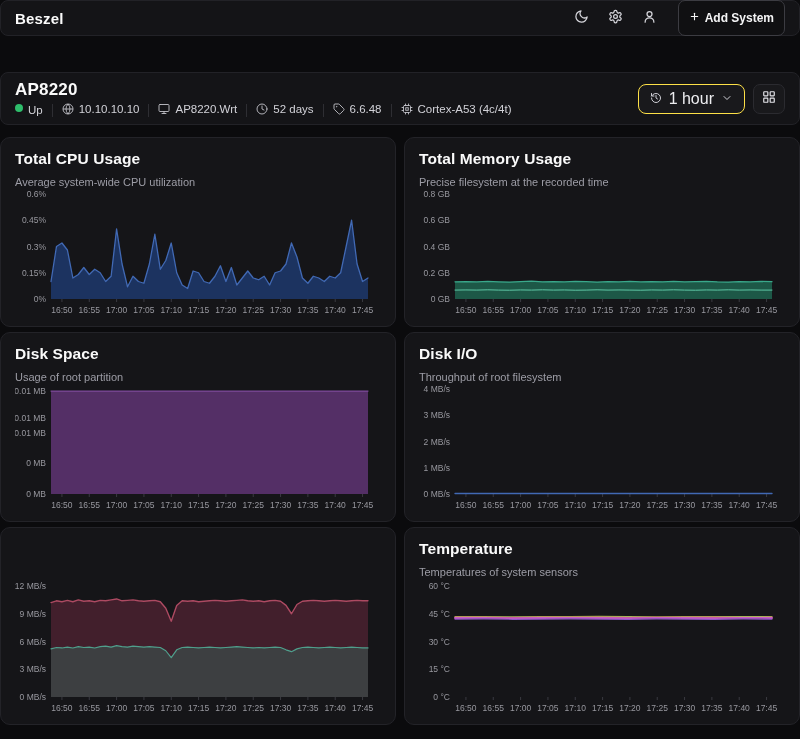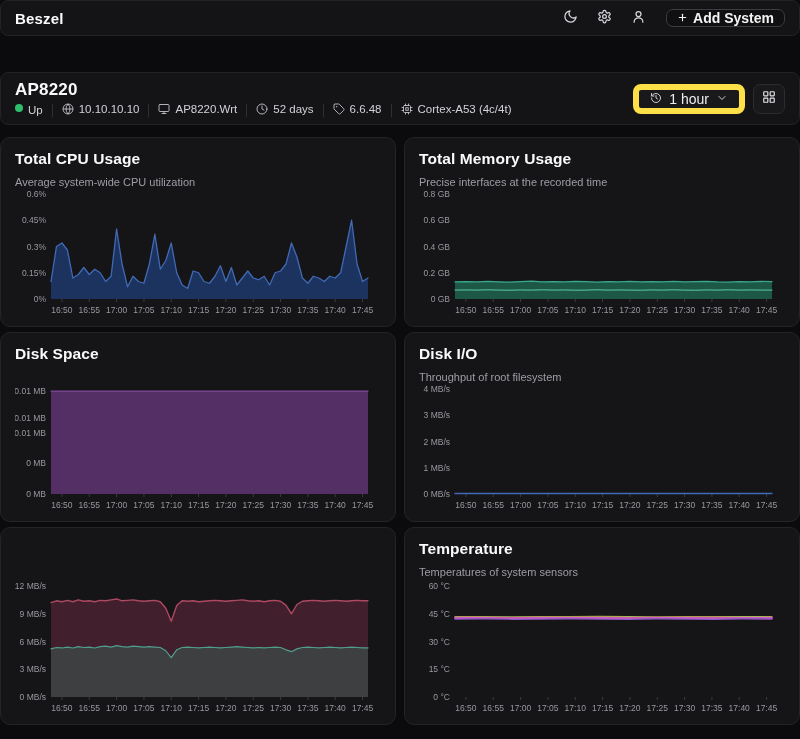--- a/index.html
+++ b/index.html
@@ -8,41 +8,41 @@
 
   .topbar {
     height:36px; background:#141417; border:1px solid #222227; border-radius:8px;
     display:flex; align-items:center; padding:0 14px; margin-bottom:16px;
   }
   .logo { font-size:15px; font-weight:800; letter-spacing:.2px; }
   .topbar-right { margin-left:auto; display:flex; align-items:center; gap:14px; }
   .icon-btn { width:20px; height:20px; display:flex; align-items:center; justify-content:center; color:#d6d6dc; cursor:pointer; }
   .icon-btn svg { width:15px; height:15px; }
   .add-btn {
-    display:flex; align-items:flex-end; gap:5px; height:18px; padding:0 10px;
+    display:flex; align-items:center; gap:5px; height:36px; padding:0 10px;
     border:1px solid #3c3c42; border-radius:7px; background:#101012; color:#f4f4f5;
-    font-size:14px; font-weight:600; cursor:pointer; margin-left:4px;
+    font-size:12px; font-weight:600; cursor:pointer; margin-left:4px;
   }
   .add-btn svg { width:11px; height:11px; }
 
   .sysbar {
     min-height:48px; background:#141417; border:1px solid #222227; border-radius:8px;
     display:flex; align-items:center; padding:7px 14px; margin-bottom:12px;margin-top:36px;
   }
   .sys-left { display:flex; flex-direction:column; gap:3px; }
   .sys-title { font-size:17px; font-weight:700; letter-spacing:.2px; }
   .meta { display:flex; align-items:center; gap:9px; font-size:11.5px; color:#d2d2d8; }
   .meta-item { display:flex; align-items:flex-start; gap:5px; }
   .meta-item svg { width:12px; height:12px; color:#c3c3ca; }
   .dot { width:8px; height:8px; border-radius:50%; background:#2ebd6b; }
   .sep { width:1px; height:13px; background:#2e2e33; }
   .sys-right { margin-left:auto; display:flex; align-items:center; gap:8px; }
   .range-select {
     display:flex; align-items:center; gap:7px; height:30px; padding:0 11px;
-    background:#19191c; border:6px solid #fde047; border-radius:8px; font-size:14px;
+    background:#19191c; border:1px solid #fde047; border-radius:8px; font-size:16px;
     color:#ededf0; cursor:pointer;
   }
   .range-select svg { width:12px; height:12px; color:#cfcfd6; }
   .grid-btn {
     width:32px; height:30px; display:flex; align-items:center; justify-content:center;
     background:#19191c; border:1px solid #2b2b30; border-radius:7px; color:#e4e4e9; cursor:pointer;
   }
   .grid-btn svg { width:14px; height:14px; }
 
   .charts { display:grid; grid-template-columns:1fr 1fr; grid-template-rows:190px 190px 198px; gap:5px 8px;border-radius:12px; }
@@ -223,21 +223,21 @@
           <line x1="320.2222" y1="111" x2="320.2222" y2="114" stroke="#3a3a41" stroke-width="1"></line>
           <text x="320.2222" y="125" text-anchor="middle" class="tick">17:40</text>
           <line x1="347.55077" y1="111" x2="347.55077" y2="114" stroke="#3a3a41" stroke-width="1"></line>
           <text x="347.55077" y="125" text-anchor="middle" class="tick">17:45</text>
           <polygon points="36,111 36.00,93.50 41.47,58.50 46.93,55.00 52.40,62.00 57.86,90.00 63.33,86.50 68.79,79.50 74.26,86.50 79.72,81.25 85.19,84.75 90.66,93.50 96.12,88.25 101.59,41.00 107.05,76.00 112.52,98.75 117.98,88.25 123.45,93.50 128.91,95.25 134.38,76.00 139.84,46.25 145.31,81.25 150.78,72.50 156.24,55.00 161.71,84.75 167.17,97.00 172.64,100.50 178.10,83.00 183.57,84.75 189.03,93.50 194.50,95.25 199.97,88.25 205.43,77.75 210.90,93.50 216.36,79.50 221.83,97.00 227.29,90.00 232.76,83.00 238.22,90.00 243.69,91.75 249.16,88.25 254.62,97.00 260.09,84.75 265.55,83.00 271.02,76.00 276.48,55.00 281.95,69.00 287.41,90.00 292.88,95.25 298.34,88.25 303.81,90.00 309.28,93.50 314.74,88.25 320.21,90.00 325.67,84.75 331.14,58.50 336.60,32.25 342.07,76.00 347.53,93.50 353.00,90.00 353,111" fill="#1c3360" stroke="none"></polygon>
           <polyline points="36.00,93.50 41.47,58.50 46.93,55.00 52.40,62.00 57.86,90.00 63.33,86.50 68.79,79.50 74.26,86.50 79.72,81.25 85.19,84.75 90.66,93.50 96.12,88.25 101.59,41.00 107.05,76.00 112.52,98.75 117.98,88.25 123.45,93.50 128.91,95.25 134.38,76.00 139.84,46.25 145.31,81.25 150.78,72.50 156.24,55.00 161.71,84.75 167.17,97.00 172.64,100.50 178.10,83.00 183.57,84.75 189.03,93.50 194.50,95.25 199.97,88.25 205.43,77.75 210.90,93.50 216.36,79.50 221.83,97.00 227.29,90.00 232.76,83.00 238.22,90.00 243.69,91.75 249.16,88.25 254.62,97.00 260.09,84.75 265.55,83.00 271.02,76.00 276.48,55.00 281.95,69.00 287.41,90.00 292.88,95.25 298.34,88.25 303.81,90.00 309.28,93.50 314.74,88.25 320.21,90.00 325.67,84.75 331.14,58.50 336.60,32.25 342.07,76.00 347.53,93.50 353.00,90.00" fill="none" stroke="#4169b4" stroke-width="1.3" stroke-linejoin="round" stroke-linecap="round"></polyline>
         </svg>
     </div>
     <div class="card">
       <div class="card-title">Total Memory Usage</div>
-      <div class="card-sub">Precise interfaces at the recorded time</div>
+      <div class="card-sub">Precise filesystem at the recorded time</div>
       <svg class="chart" viewBox="0 0 358 132" width="358" height="132">
           <text x="31" y="9" text-anchor="end" class="tick">0.8 GB</text>
           <text x="31" y="35.25" text-anchor="end" class="tick">0.6 GB</text>
           <text x="31" y="61.5" text-anchor="end" class="tick">0.4 GB</text>
           <text x="31" y="87.75" text-anchor="end" class="tick">0.2 GB</text>
           <text x="31" y="114" text-anchor="end" class="tick">0 GB</text>
           <line x1="46.9365" y1="111" x2="46.9365" y2="114" stroke="#3a3a41" stroke-width="1"></line>
           <text x="46.9365" y="125" text-anchor="middle" class="tick">16:50</text>
           <line x1="74.26507000000001" y1="111" x2="74.26507000000001" y2="114" stroke="#3a3a41" stroke-width="1"></line>
           <text x="74.26507000000001" y="125" text-anchor="middle" class="tick">16:55</text>
@@ -261,20 +261,21 @@
           <text x="320.2222" y="125" text-anchor="middle" class="tick">17:40</text>
           <line x1="347.55077" y1="111" x2="347.55077" y2="114" stroke="#3a3a41" stroke-width="1"></line>
           <text x="347.55077" y="125" text-anchor="middle" class="tick">17:45</text>
           <polygon points="36,111 36.00,93.81 46.93,93.54 57.86,93.94 68.79,93.41 79.72,93.81 90.66,94.07 101.59,93.54 112.52,93.15 123.45,93.81 134.38,93.54 145.31,93.94 156.24,93.41 167.17,93.67 178.10,94.07 189.03,93.54 199.97,93.81 210.90,93.28 221.83,93.94 232.76,93.54 243.69,93.81 254.62,93.41 265.55,93.94 276.48,93.67 287.41,93.28 298.34,93.81 309.28,94.07 320.21,93.54 331.14,93.81 342.07,93.41 353.00,93.67 353,111" fill="#1d5847" stroke="none"></polygon>
           <polyline points="36.00,93.81 46.93,93.54 57.86,93.94 68.79,93.41 79.72,93.81 90.66,94.07 101.59,93.54 112.52,93.15 123.45,93.81 134.38,93.54 145.31,93.94 156.24,93.41 167.17,93.67 178.10,94.07 189.03,93.54 199.97,93.81 210.90,93.28 221.83,93.94 232.76,93.54 243.69,93.81 254.62,93.41 265.55,93.94 276.48,93.67 287.41,93.28 298.34,93.81 309.28,94.07 320.21,93.54 331.14,93.81 342.07,93.41 353.00,93.67" fill="none" stroke="#3aa88b" stroke-width="1.3" stroke-linejoin="round" stroke-linecap="round"></polyline>
           <polyline points="36.00,102.08 46.93,101.94 57.86,102.08 68.79,101.81 79.72,102.08 90.66,102.21 101.59,101.94 112.52,102.08 123.45,101.81 134.38,102.08 145.31,101.94 156.24,102.21 167.17,102.08 178.10,101.81 189.03,102.08 199.97,101.94 210.90,102.08 221.83,102.21 232.76,101.94 243.69,102.08 254.62,101.81 265.55,102.08 276.48,102.21 287.41,101.94 298.34,102.08 309.28,101.81 320.21,102.08 331.14,101.94 342.07,102.08 353.00,102.08" fill="none" stroke="#5ec7a5" stroke-width="1" stroke-linejoin="round" stroke-linecap="round"></polyline>
         </svg>
     </div>
     <div class="card">
       <div class="card-title">Disk Space</div>
+      <div class="card-sub">Usage of root partition</div>
       <svg class="chart" viewBox="0 0 358 132" width="358" height="132">
           <text x="31" y="11.1" text-anchor="end" class="tick">0.01 MB</text>
           <text x="31" y="38.400000000000006" text-anchor="end" class="tick">0.01 MB</text>
           <text x="31" y="53.1" text-anchor="end" class="tick">0.01 MB</text>
           <text x="31" y="82.5" text-anchor="end" class="tick">0 MB</text>
           <text x="31" y="114" text-anchor="end" class="tick">0 MB</text>
           <line x1="46.9365" y1="111" x2="46.9365" y2="114" stroke="#3a3a41" stroke-width="1"></line>
           <text x="46.9365" y="125" text-anchor="middle" class="tick">16:50</text>
           <line x1="74.26507000000001" y1="111" x2="74.26507000000001" y2="114" stroke="#3a3a41" stroke-width="1"></line>
           <text x="74.26507000000001" y="125" text-anchor="middle" class="tick">16:55</text>

